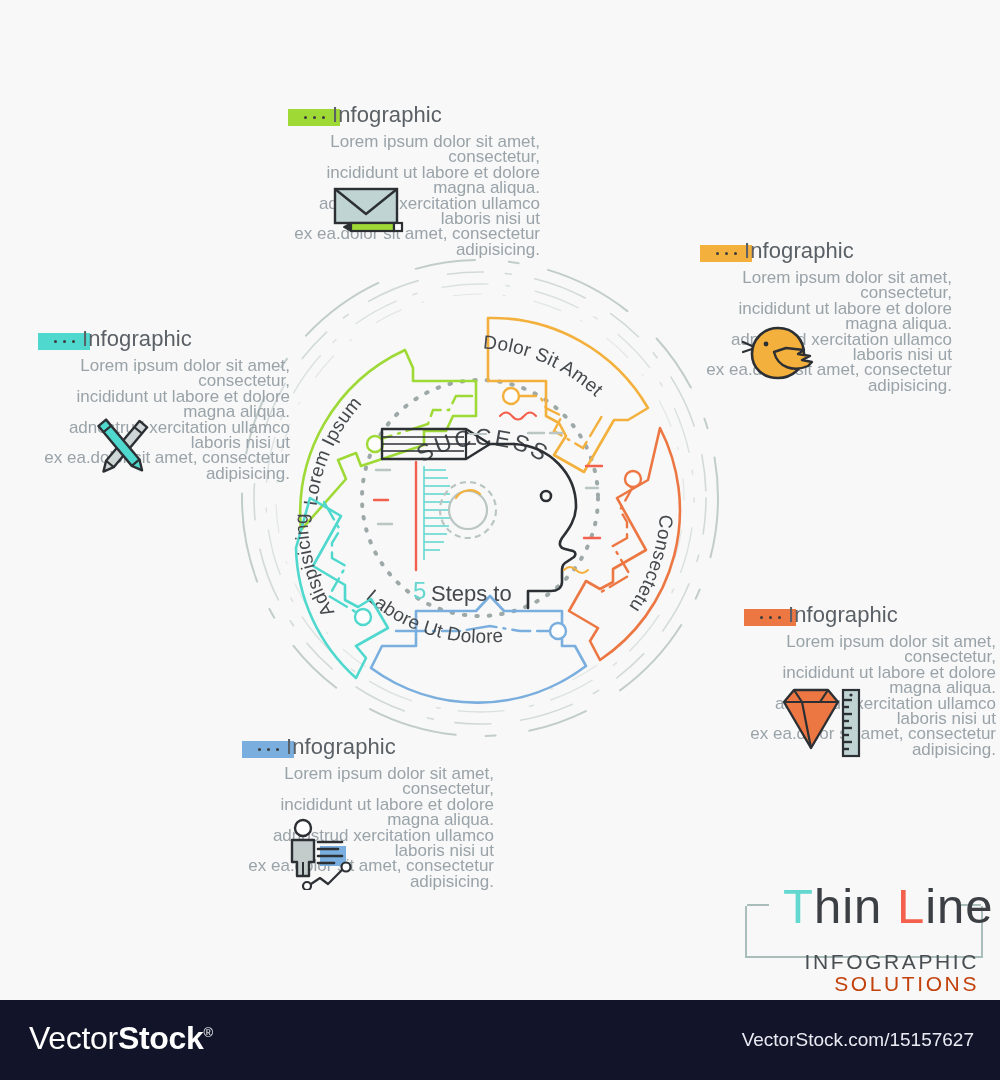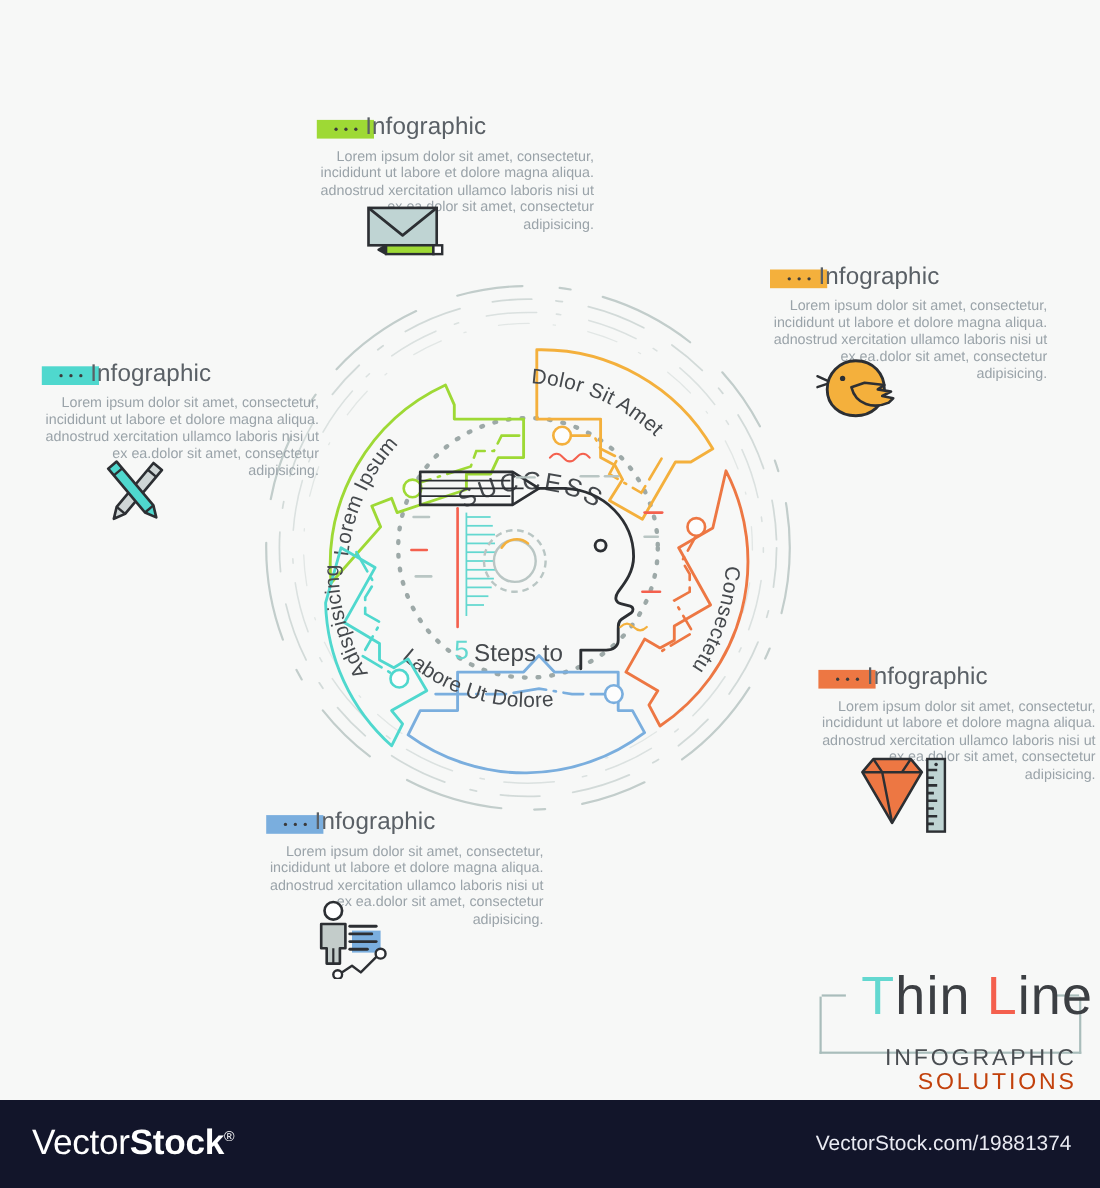--- a/index.html
+++ b/index.html
@@ -24,21 +24,21 @@
     display: flex; align-items: center; justify-content: center; gap: 6px;
   }
   .info-bar i { width: 3px; height: 3px; border-radius: 50%; background: #3b3b3b; display:block; }
   .info-title {
     position: absolute; left: 44px; top: -2px;
     font-size: 22px; font-weight: 400; color: #5a6066;
     letter-spacing: .1px; white-space: nowrap;
   }
   .info-body {
     margin-top: 4px;
-    font-size: 13px; line-height: 15.4px;
+    font-size: 17px; line-height: 15.4px;
     color: #9aa3a9; text-align: right;
   }
   .info-icon { position: absolute; }
 
   
   #wheel { position: absolute; left: 228px; top: 248px; width: 510px; height: 500px; }
   #wheel svg { display: block; overflow: visible; }
 
   .seg-label {
     font-family: "Liberation Sans", sans-serif;
@@ -438,16 +438,16 @@
 
   <div id="brand">
     <div class="brand-frame"></div>
     <div class="brand-word"><span class="t">T</span><span>hin</span>&nbsp;<span class="l">L</span><span>ine</span></div>
     <div class="brand-sub1">INFOGRAPHIC</div>
     <div class="brand-sub2">SOLUTIONS</div>
   </div>
 
   <div id="footer">
     <div class="vs-logo"><span class="thin">Vector</span><span class="bold">Stock</span><sup>®</sup></div>
-    <div class="vs-url">VectorStock.com/19881374</div>
+    <div class="vs-url">VectorStock.com/15157627</div>
   </div>
 
 </div>
 
 </body></html>

